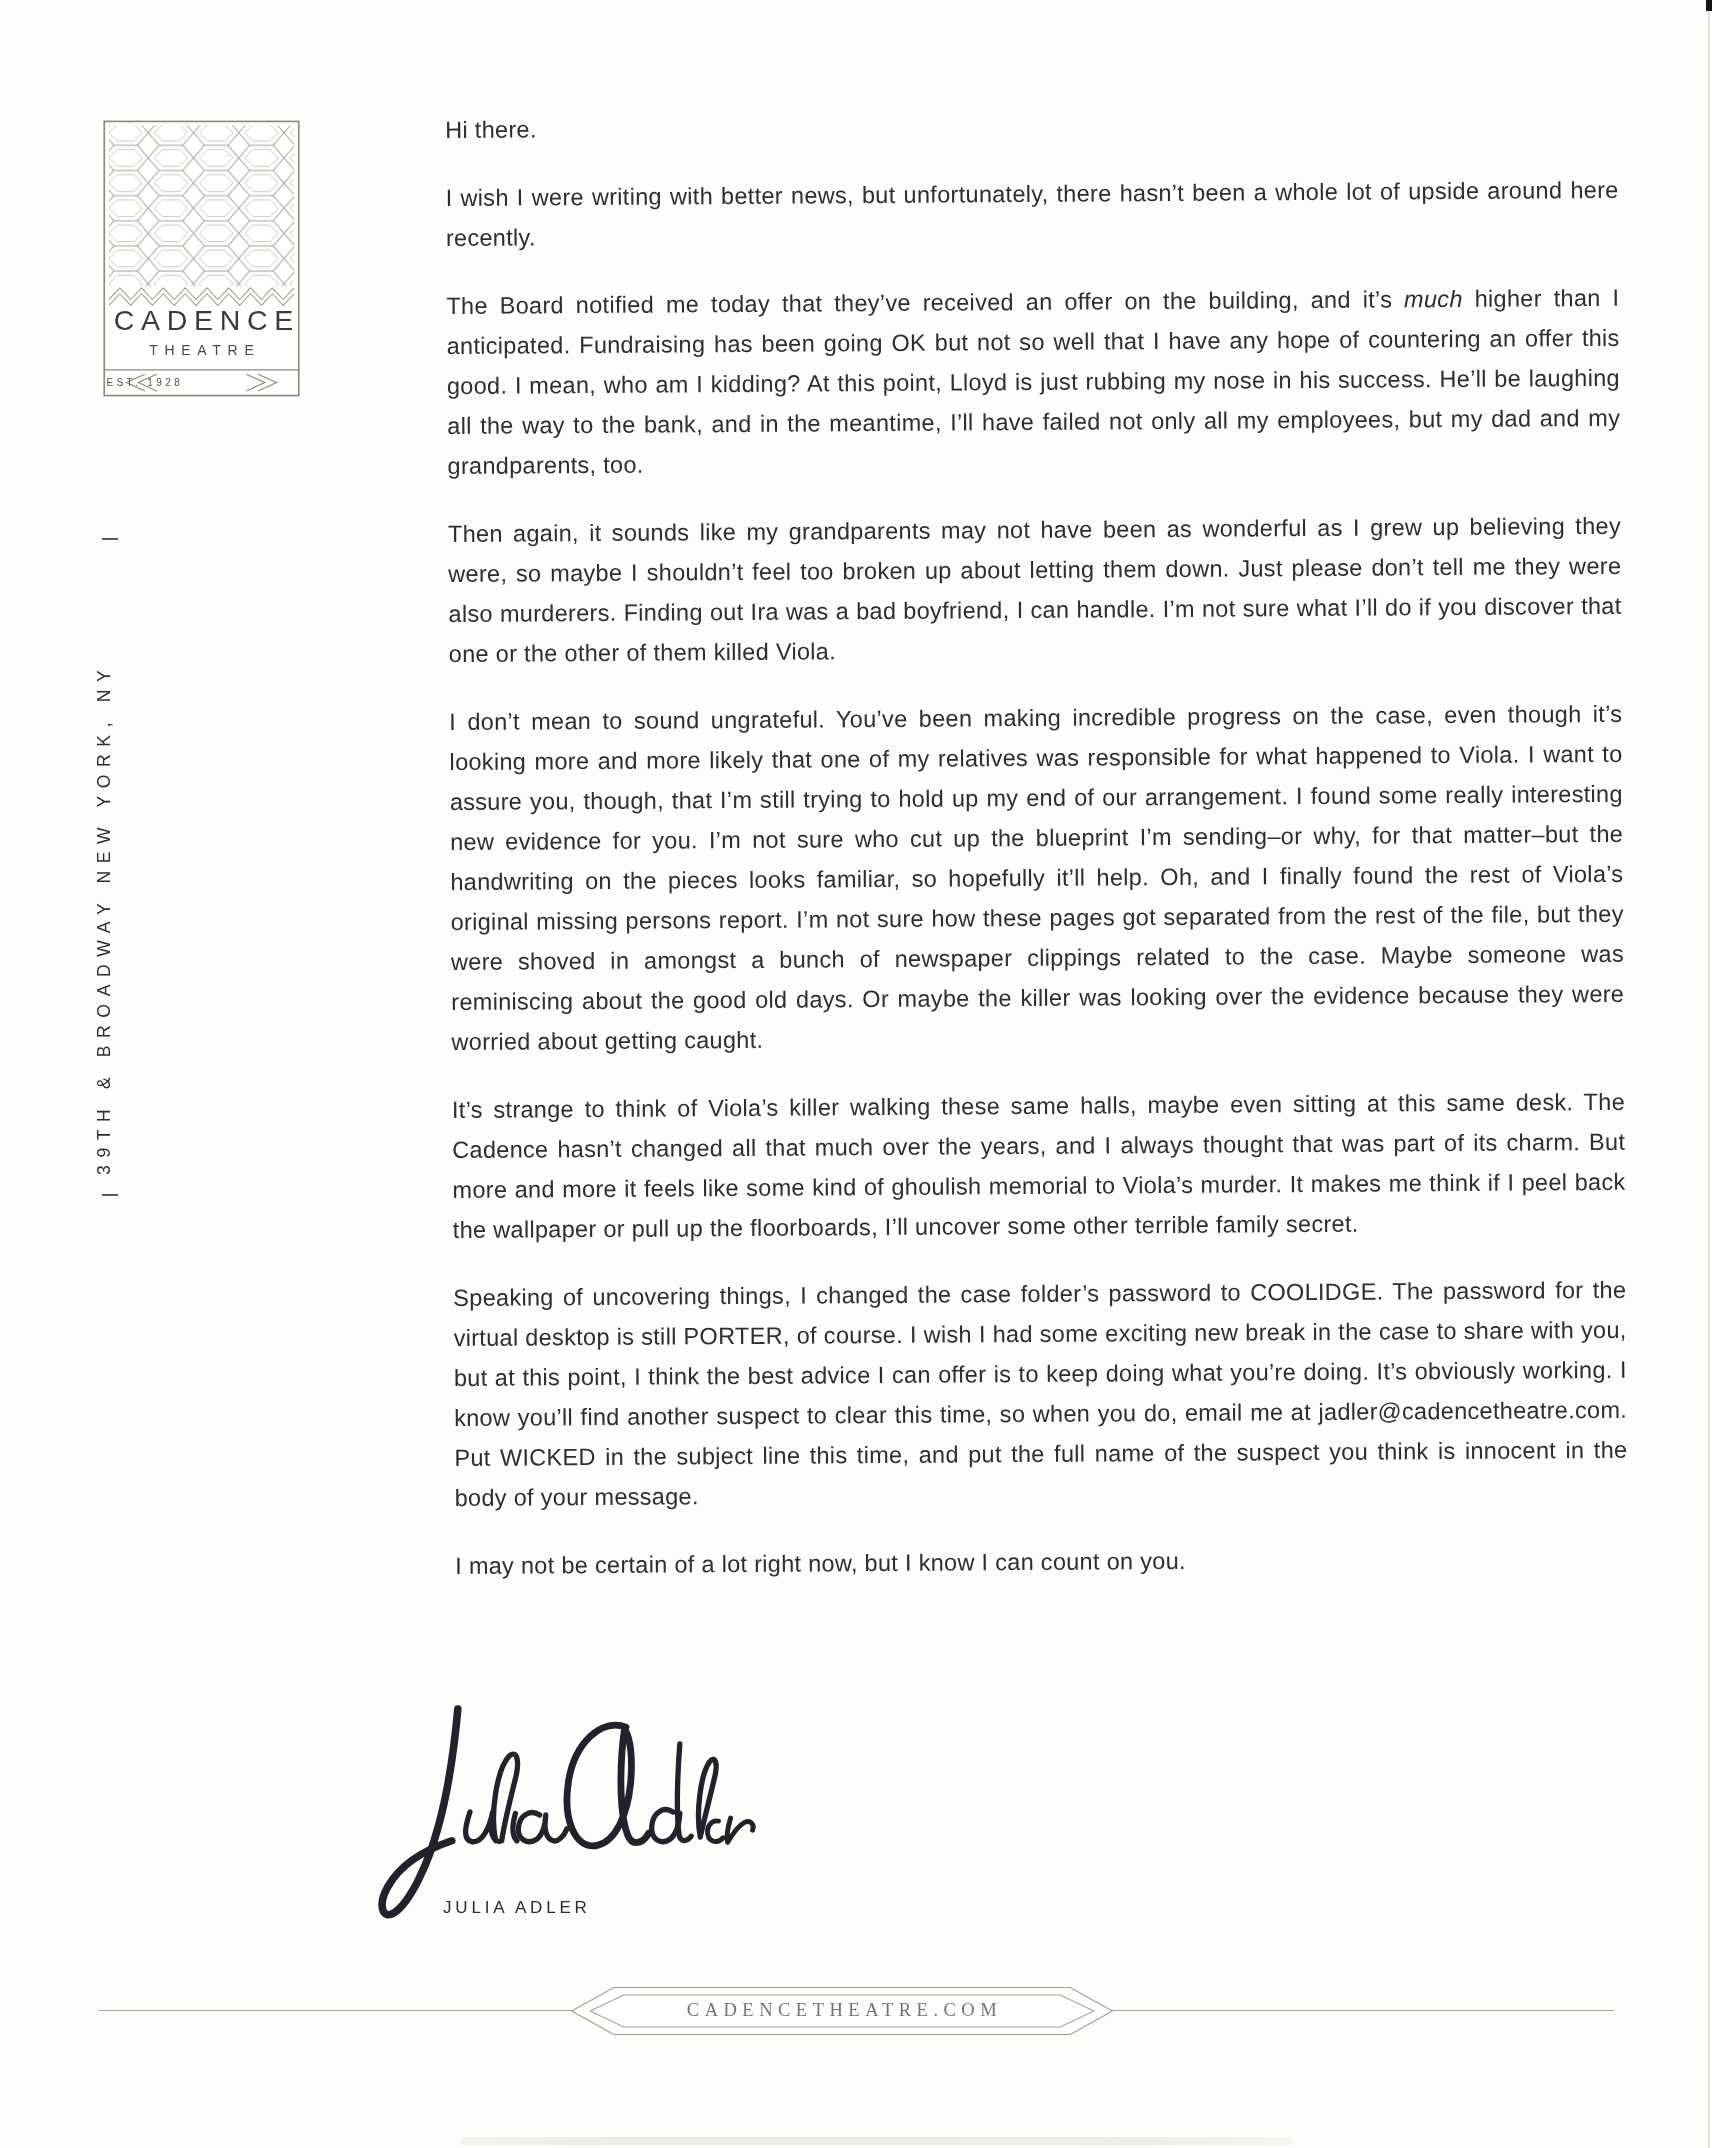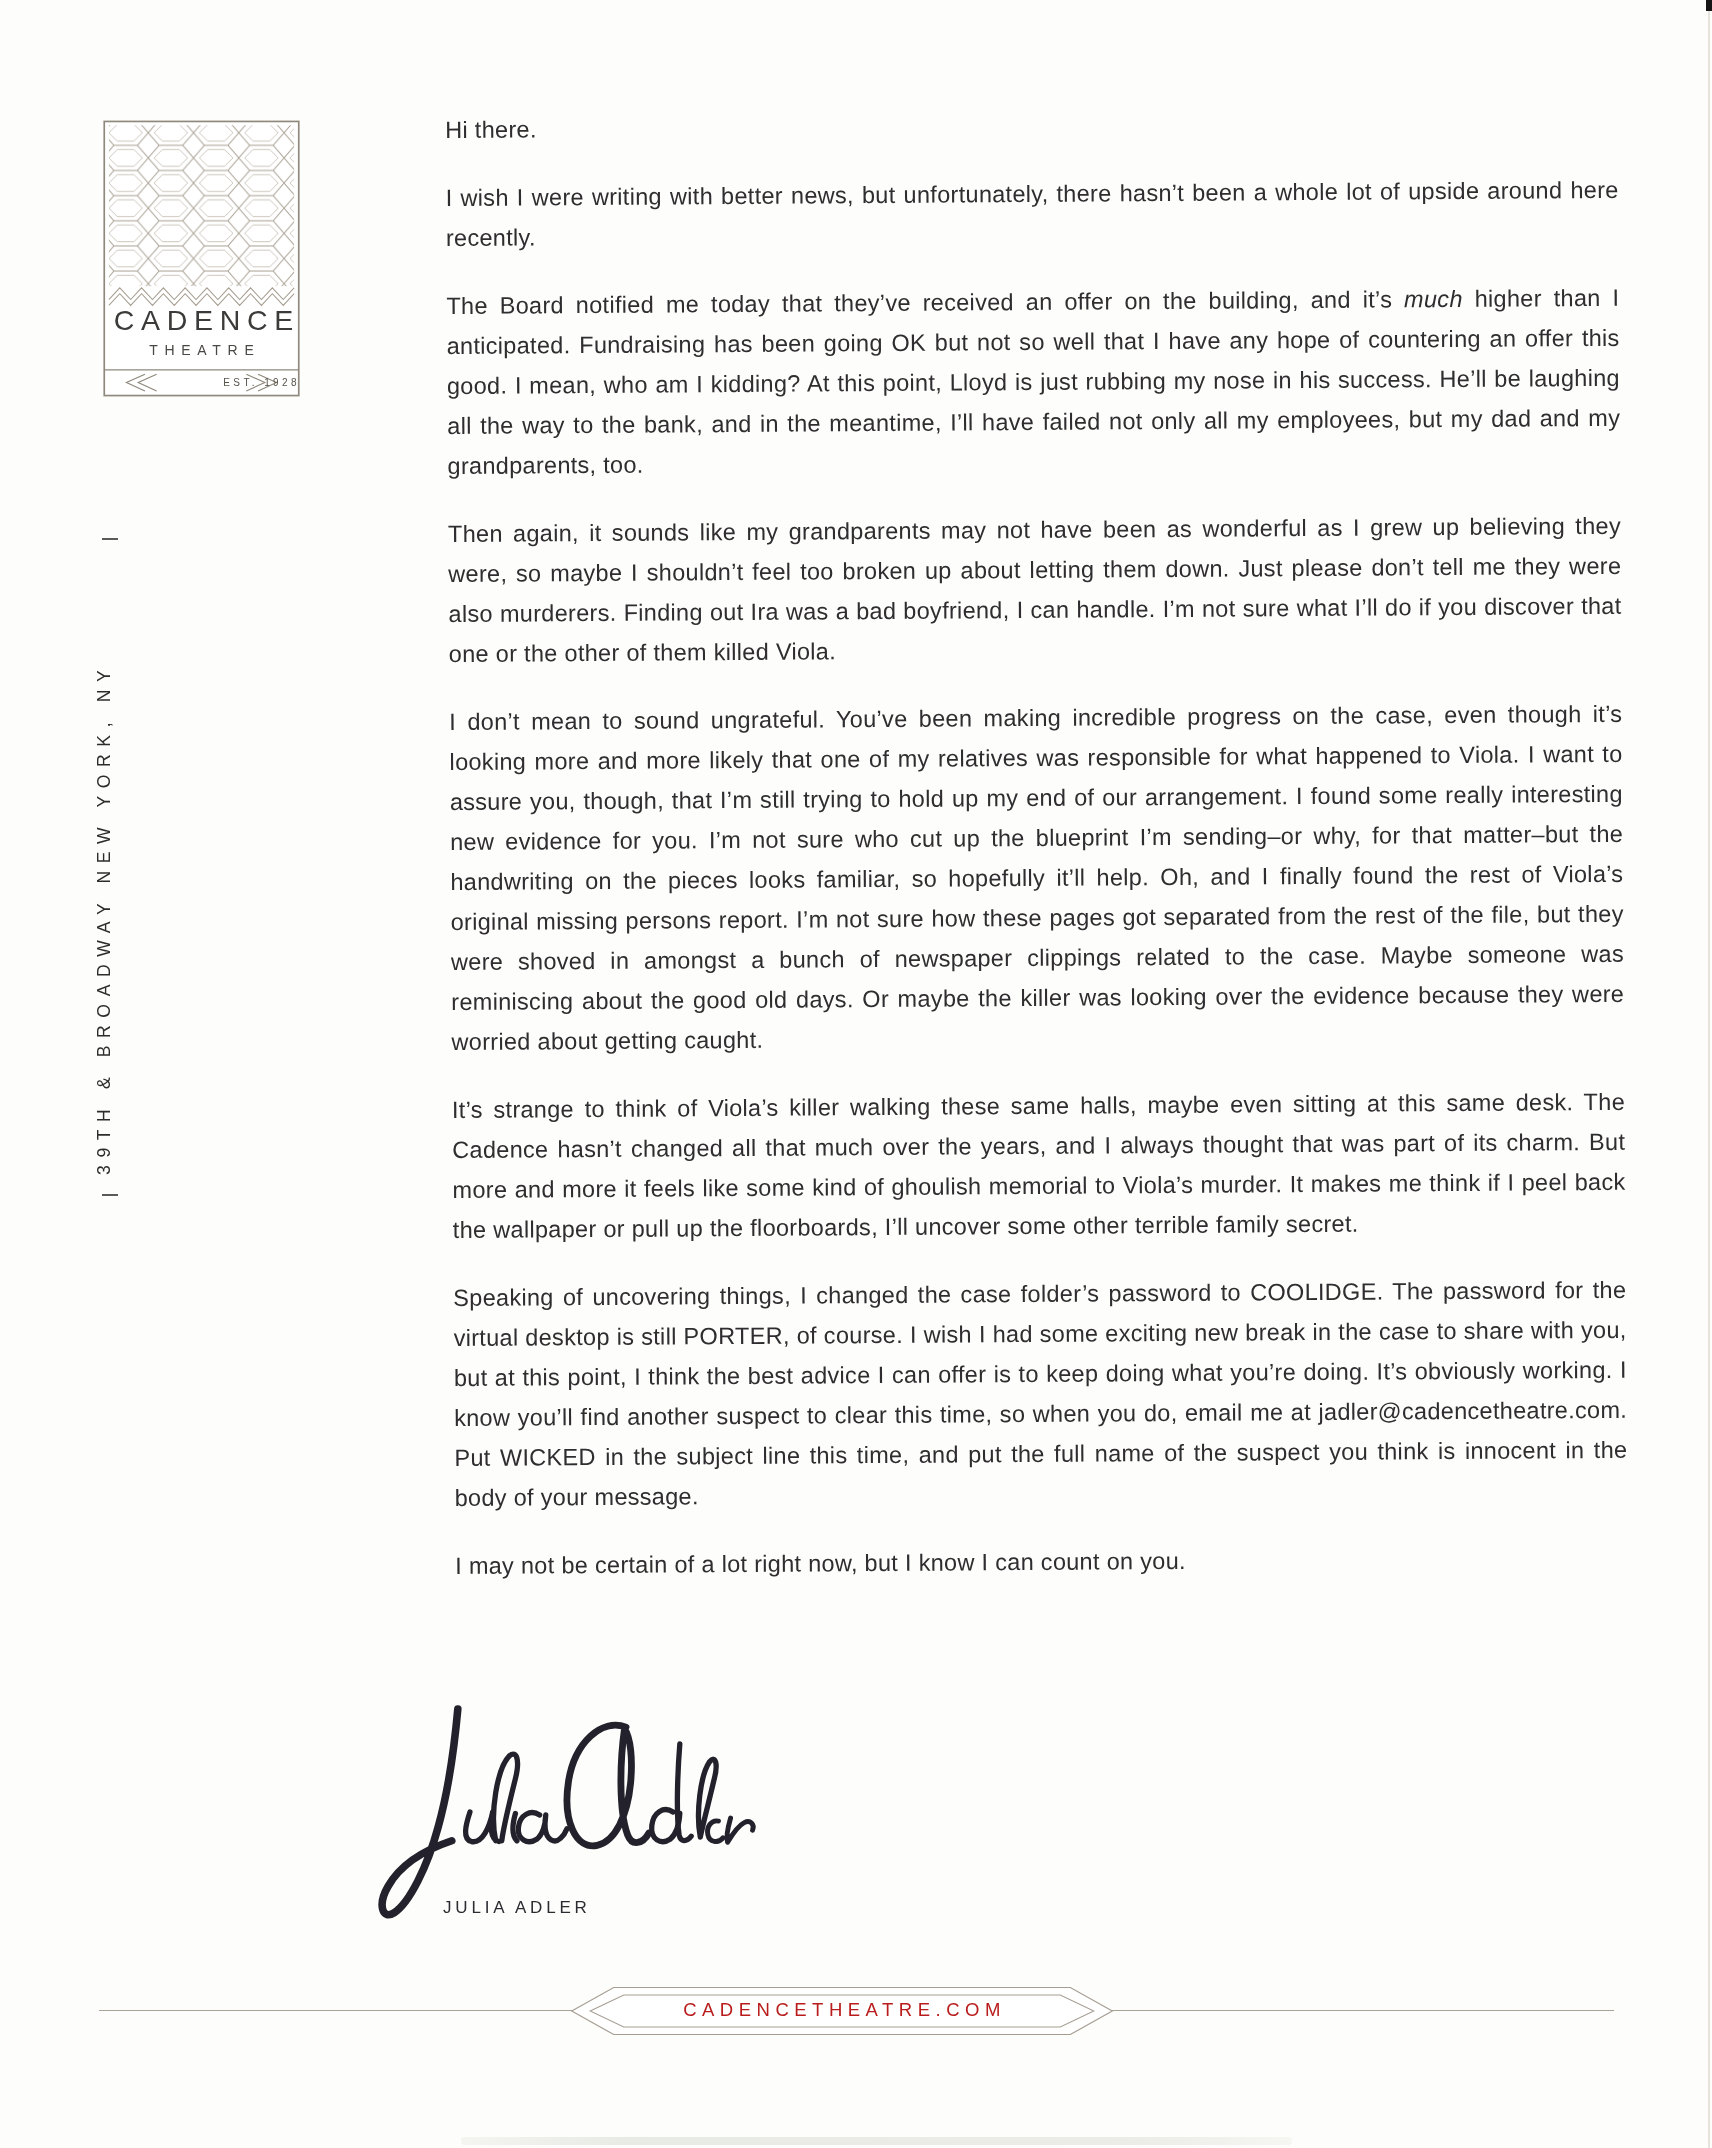--- a/index.html
+++ b/index.html
@@ -30,21 +30,21 @@
     text-align:right;font-size:28.5px;letter-spacing:6.7px;
     color:var(--logo-ink);font-weight:400;text-indent:6.7px;
   }
   .logo-sub{
     position:absolute;left:0;top:222px;width:197px;
     text-align:center;font-size:14px;letter-spacing:6.7px;
     color:#4a4845;text-indent:6.7px;
   }
   .logo-est{
     position:absolute;left:0;top:257px;width:197px;
-    text-align:right;font-size:10px;letter-spacing:3.4px;
+    text-align:left;font-size:10px;letter-spacing:3.4px;
     color:#565149;text-indent:3.4px;
   }
 
   
   .addr{
     position:absolute;left:94px;top:571px;height:604px;width:28.5px;
     writing-mode:vertical-rl;transform:rotate(180deg);
     font-size:17.6px;letter-spacing:7.6px;color:#2d2d2d;
     white-space:nowrap;
   }
@@ -77,21 +77,21 @@
     position:absolute;left:99px;top:2010px;width:1515px;height:0.8px;
     background:#a9a296;
   }
   .badge{
     position:absolute;left:565px;top:1984px;width:554px;height:54px;
   }
   .badge svg{position:absolute;left:0;top:0;}
   .badge-text{
     position:absolute;left:0;top:0;width:554px;height:54px;
     line-height:52px;text-align:center;
-    font-size:18.5px;letter-spacing:5.5px;color:#b91c1c;text-indent:5px;
+    font-size:18.5px;letter-spacing:5.5px;color:#737373;text-indent:5px;font-family:Liberation Serif, serif;
   }
 
   
   .edge-line{
     position:absolute;left:1708px;top:0;width:1.7px;height:2148px;
     background:#e6e3dd;
   }
   .corner-mark{
     position:absolute;left:1706px;top:0;width:6.7px;height:11px;background:#151515;
   }

